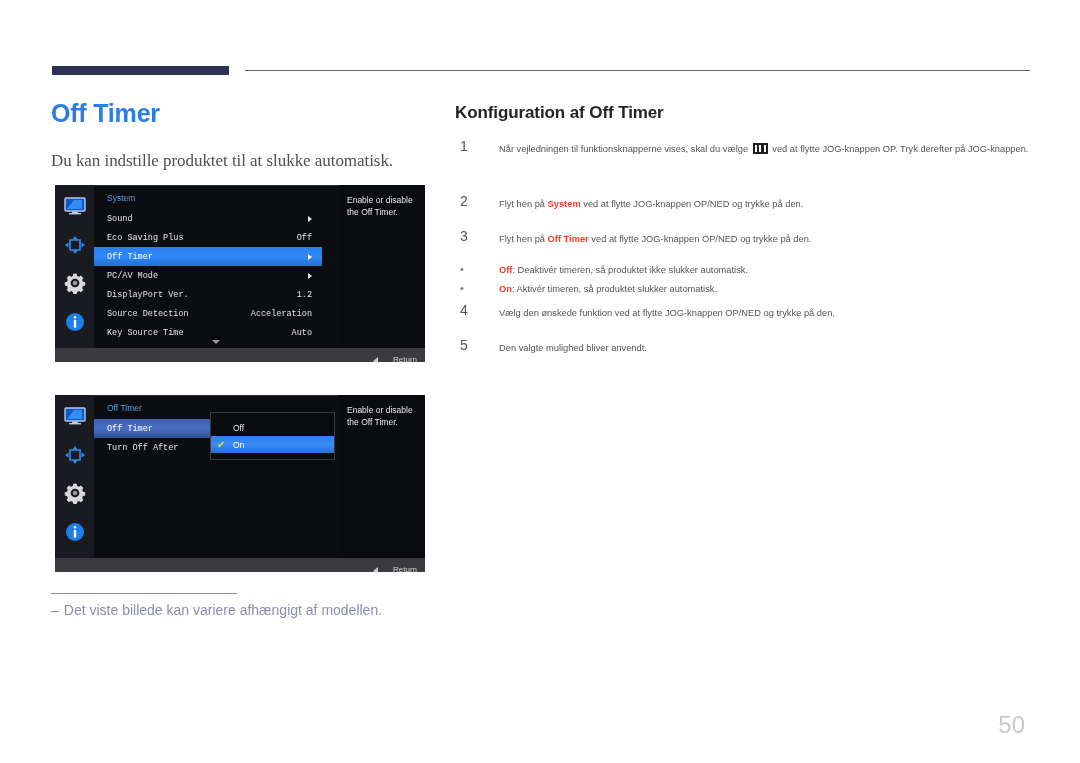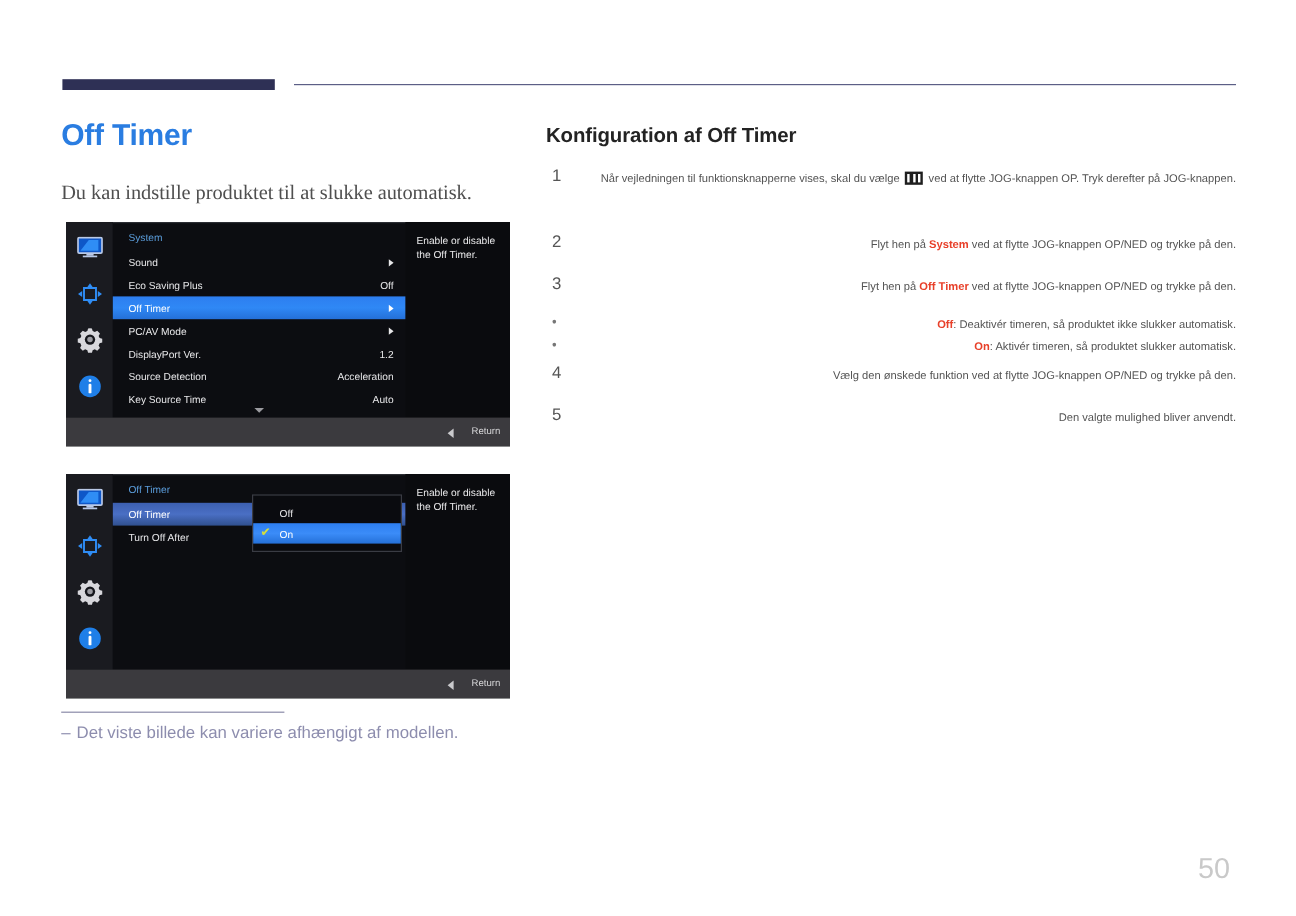--- a/index.html
+++ b/index.html
@@ -92,21 +92,21 @@
     right: 0; top: 0;
     width: 87px; height: 100%;
     background: #0a0b0e;
     color: #e9e9ea;
     font-size: 8.5px;
     line-height: 1.45;
     padding: 9px 8px 0 9px;
     box-sizing: border-box;
   }
   .osd-footer {
-    height: 24px;
+    height: 14px;
     background: #3b3a3e;
     position: relative;
   }
   .osd-footer .ret-arrow {
     position: absolute;
     right: 47px; top: 9px;
     width: 0; height: 0;
     border-top: 4px solid transparent;
     border-bottom: 4px solid transparent;
     border-right: 5px solid #c9c9cc;
@@ -119,21 +119,22 @@
   }
   .osd-section-title {
     position: absolute;
     left: 13px; top: 7px;
     font-size: 8.5px;
     color: #5b9ddb;
   }
   .menu-list {
     position: absolute;
     left: 0; top: 23px;
-    right: 0;
+    right: 16px;
+    font-family: Liberation Mono, monospace;
   }
   .menu-row {
     position: relative;
     height: 19px;
     display: flex;
     align-items: center;
     padding: 0 10px 0 13px;
     box-sizing: border-box;
   }
   .menu-row .m-label {
@@ -235,25 +236,24 @@
   .step .num {
     position: absolute;
     left: 0; top: -4px;
     width: 18px;
     text-align: center;
     font-size: 14px;
     color: #555555;
     font-weight: normal;
   }
   .step .body {
-    margin-left: 27px;
+    margin-left: 44px;
     font-size: 9.3px;
     line-height: 1.65;
     color: #545454;
-    text-align: right;
   }
   .bullet .dot {
     position: absolute;
     left: 5px; top: 1px;
     font-size: 11px;
     color: #767676;
     line-height: 1;
   }
   .hl { color: #e8402a; font-weight: bold; }
   .jog-icon {

